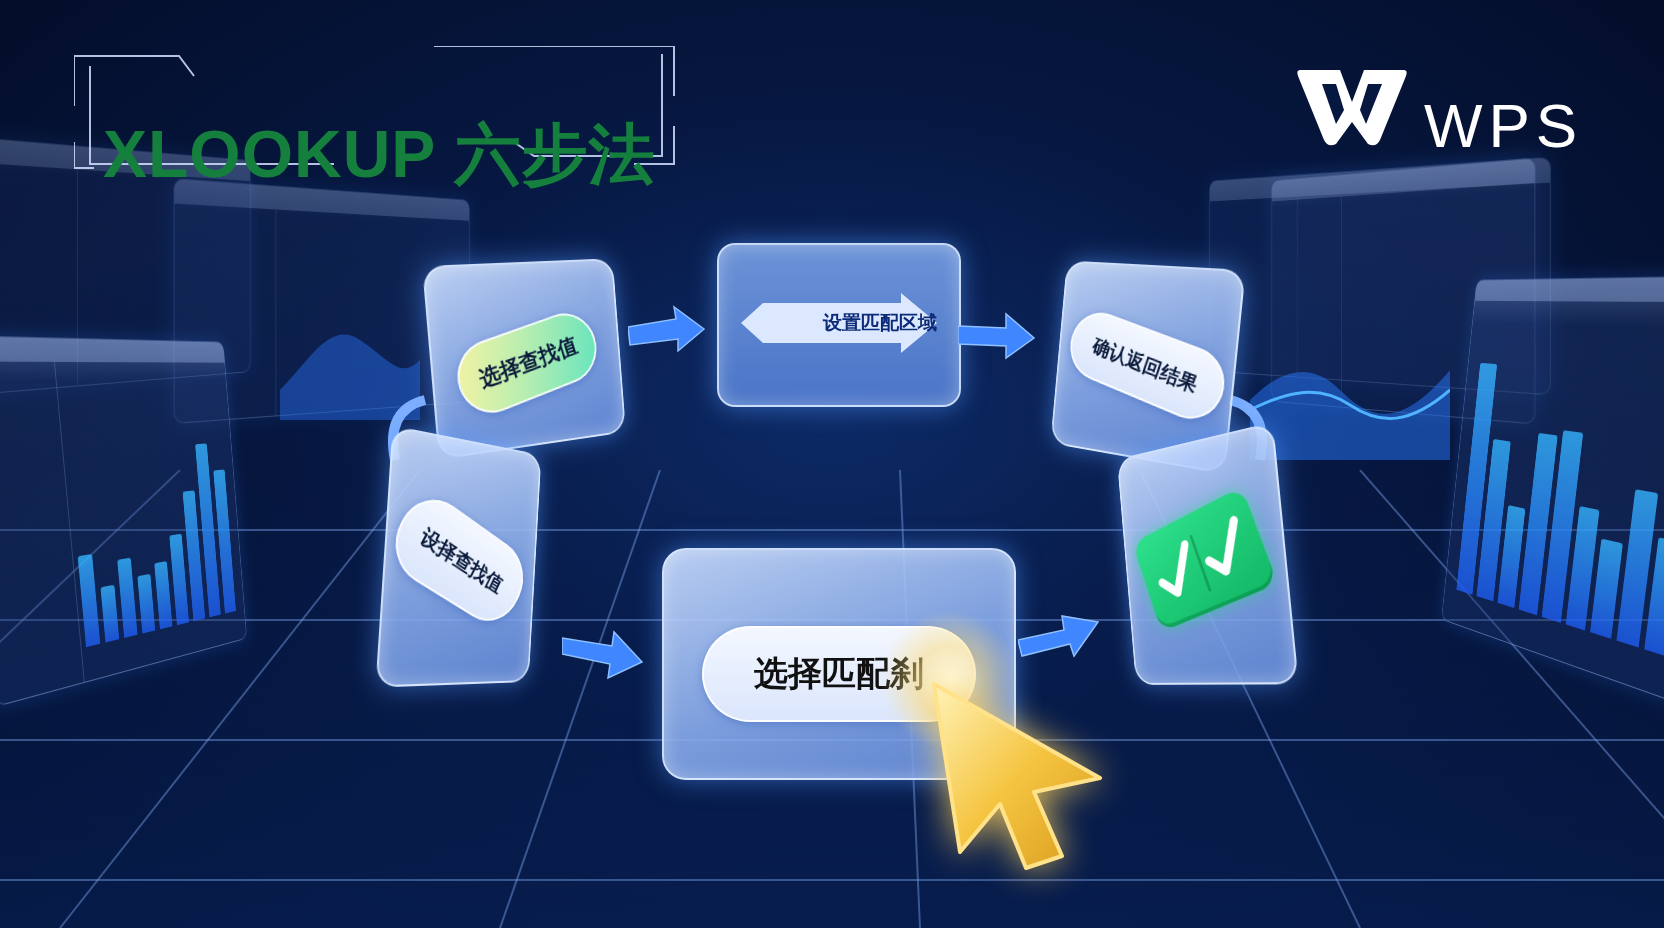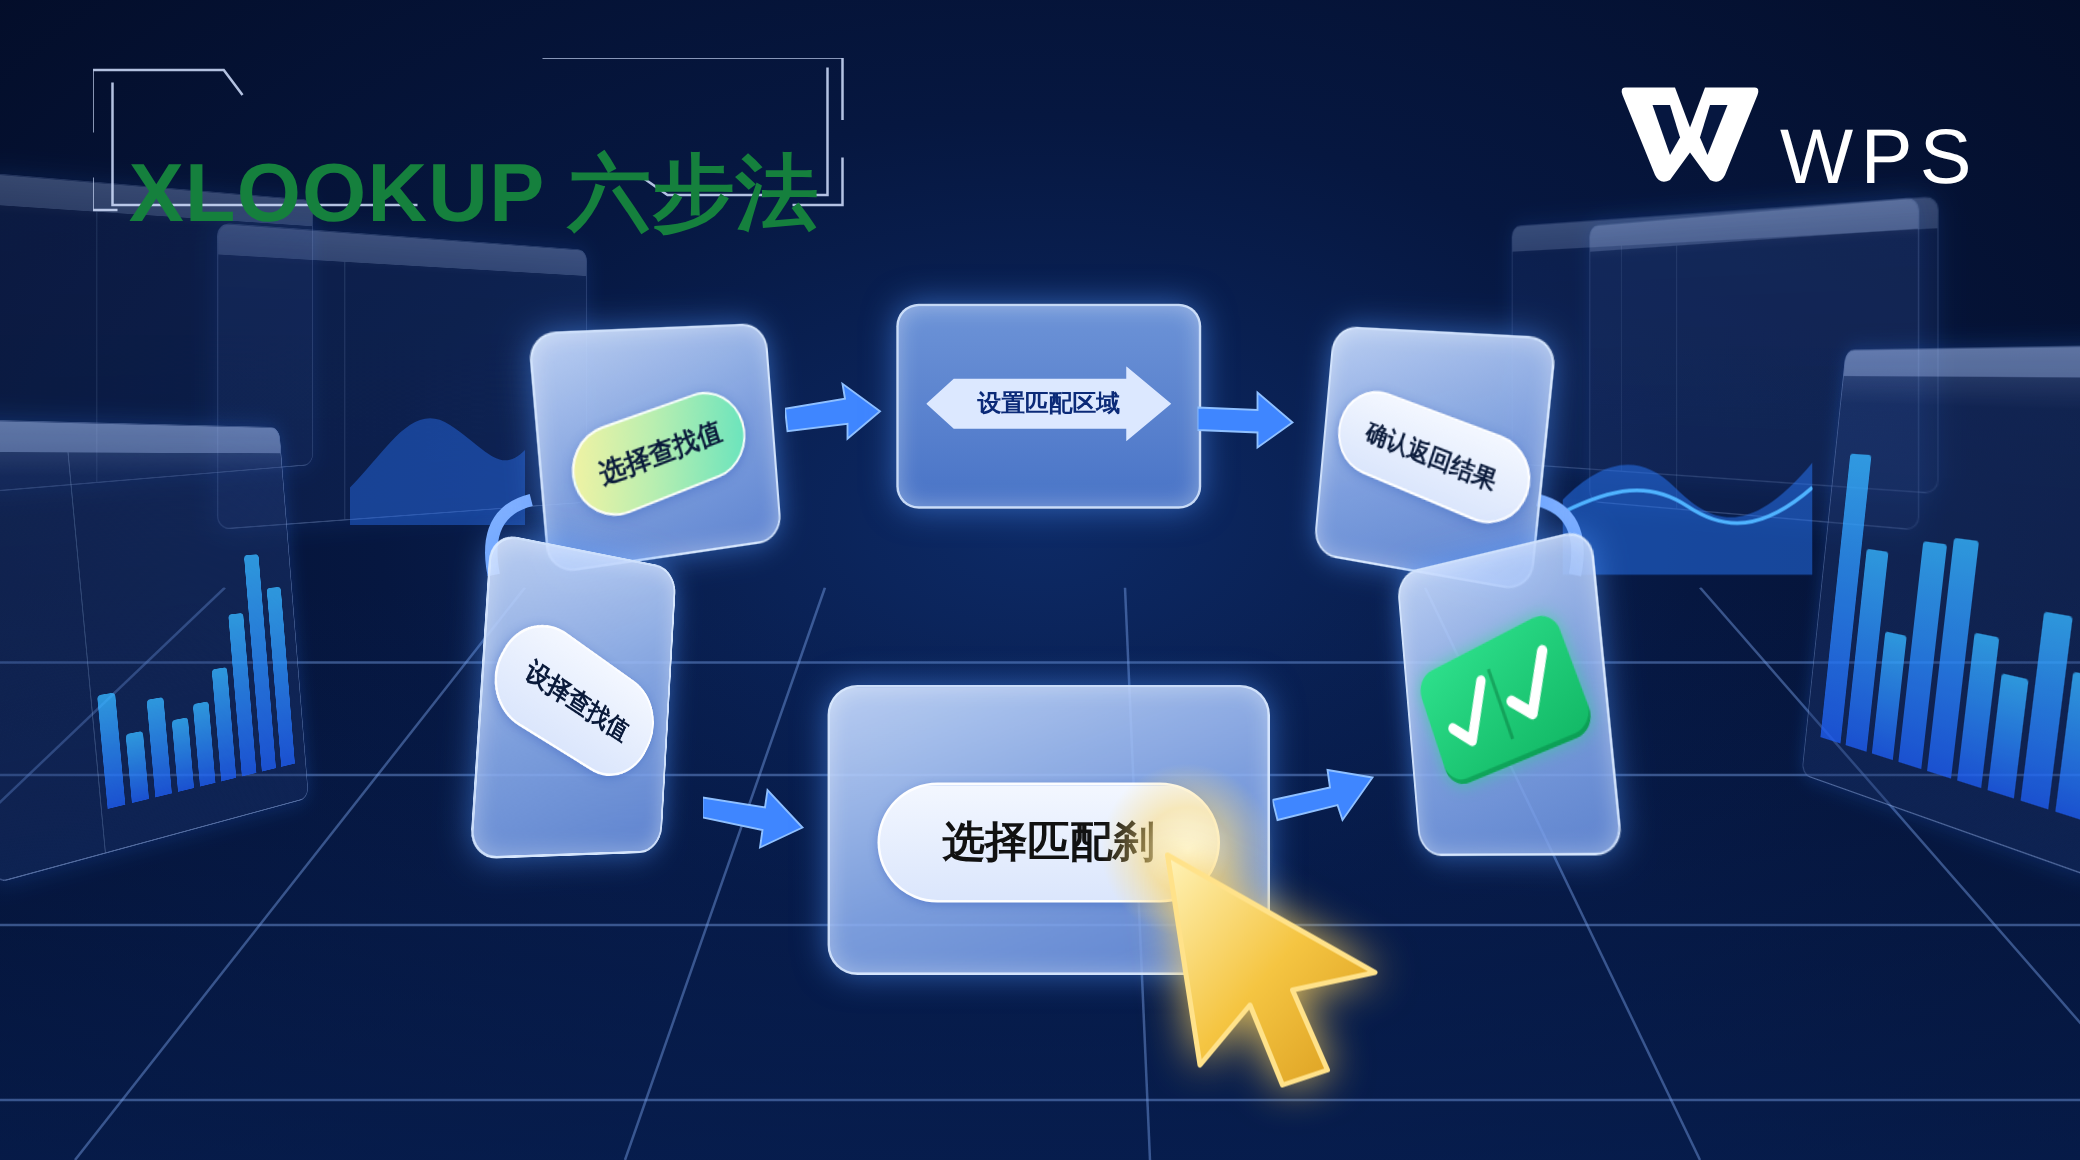--- a/index.html
+++ b/index.html
@@ -178,21 +178,21 @@
 </div>
 
 <svg class="arrow-icon" style="left:628px; top:305px;" width="78" height="50" viewBox="0 0 78 50">
   <path d="M0 22 L48 14 L46 2 L76 24 L50 46 L50 34 L2 40 Z" fill="#3f86ff" stroke="#8fc0ff" stroke-width="1.5"></path>
 </svg>
 
 <div class="card" style="left:717px; top:243px; width:240px; height:160px; border-radius:18px; background:linear-gradient(180deg,rgba(120,160,230,0.9) 0%,rgba(80,125,210,0.9) 100%);">
   <svg style="position:absolute; left:22px; top:48px;" width="196" height="60" viewBox="0 0 196 60">
     <path d="M0 30 L22 10 L160 10 L160 0 L196 30 L160 60 L160 50 L22 50 Z" fill="#dce8ff"></path>
   </svg>
-  <div class="hex-arrow" style="left:22px; top:48px; width:196px; height:60px; font-size:19px;">
+  <div class="hex-arrow" style="left:22px; top:48px; width:196px; height:60px; font-size:19px;justify-content:flex-end;">
     <span>设置匹配区域</span>
   </div>
 </div>
 
 <svg class="arrow-icon" style="left:958px; top:310px;" width="78" height="50" viewBox="0 0 78 50">
   <path d="M0 16 L48 18 L48 4 L76 28 L48 48 L48 36 L0 34 Z" fill="#3f86ff" stroke="#8fc0ff" stroke-width="1.5"></path>
 </svg>
 
 <div class="card" style="left:1045px; top:265px; width:190px; height:190px; transform:perspective(700px) rotateY(-24deg) rotateZ(6deg);">
   <div class="pill" style="left:10px; top:62px; width:170px; height:66px; transform:rotate(14deg); font-size:20px;">

